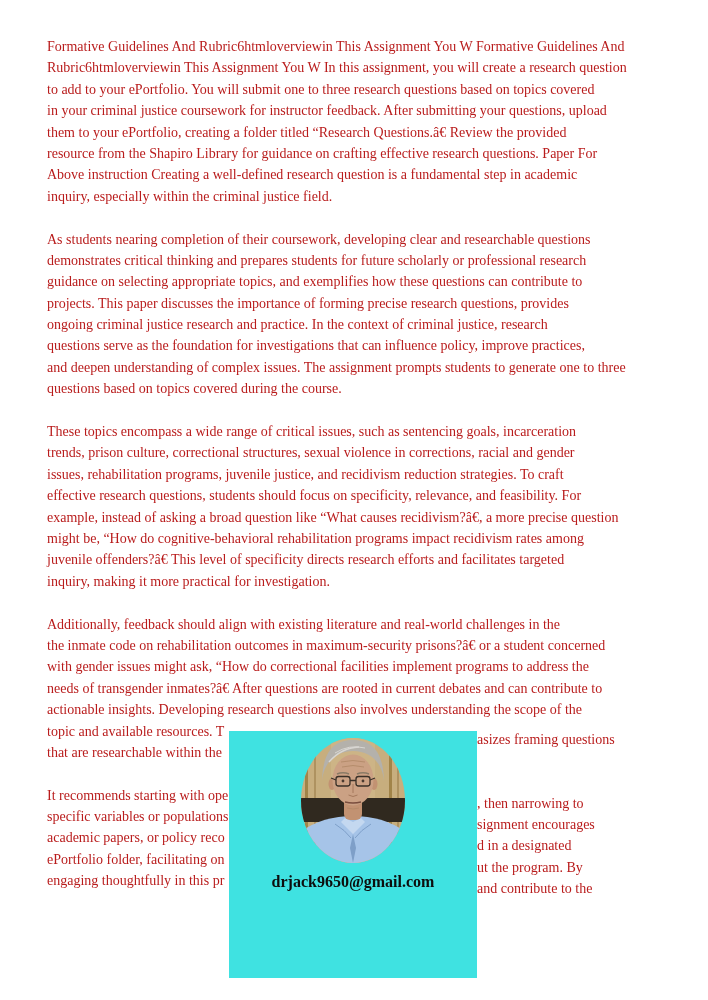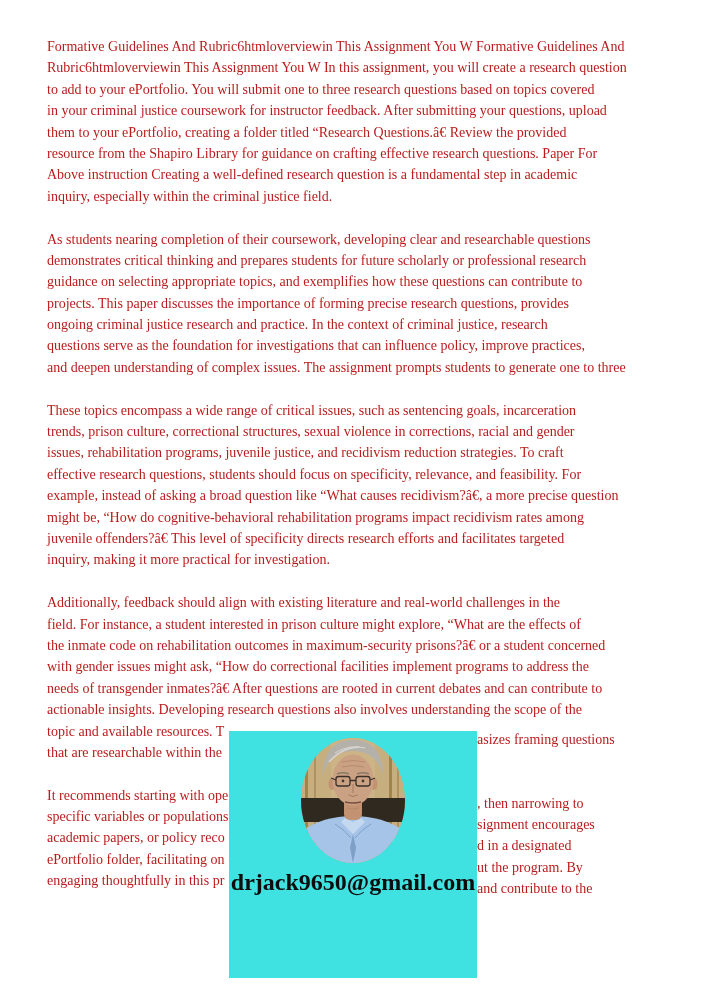--- a/index.html
+++ b/index.html
@@ -48,21 +48,21 @@
     font-family: "Liberation Sans", sans-serif;
     font-weight: bold;
     font-size: 22px;
     line-height: 29px;
     letter-spacing: 0.2px;
   }
   .email {
     margin-top: 6px;
     font-family: "Liberation Serif", serif;
     font-weight: bold;
-    font-size: 24px;
+    font-size: 16px;
     line-height: 26px;
   }
 </style>
 </head>
 <body>
 
 <div class="doc" id="doc" style="color: #b91c1c;">
     <div class="para">
       <div class="line">Formative Guidelines And Rubric6htmloverviewin This Assignment You W Formative Guidelines And</div>
       <div class="line">Rubric6htmloverviewin This Assignment You W In this assignment, you will create a research question</div>
@@ -74,34 +74,34 @@
       <div class="line">inquiry, especially within the criminal justice field.</div>
     </div>
     <div class="para">
       <div class="line">As students nearing completion of their coursework, developing clear and researchable questions</div>
       <div class="line">demonstrates critical thinking and prepares students for future scholarly or professional research</div>
       <div class="line">guidance on selecting appropriate topics, and exemplifies how these questions can contribute to</div>
       <div class="line">projects. This paper discusses the importance of forming precise research questions, provides</div>
       <div class="line">ongoing criminal justice research and practice. In the context of criminal justice, research</div>
       <div class="line">questions serve as the foundation for investigations that can influence policy, improve practices,</div>
       <div class="line">and deepen understanding of complex issues. The assignment prompts students to generate one to three</div>
+      <div class="line">questions based on topics covered during the course.</div>
     </div>
     <div class="para">
       <div class="line">These topics encompass a wide range of critical issues, such as sentencing goals, incarceration</div>
       <div class="line">trends, prison culture, correctional structures, sexual violence in corrections, racial and gender</div>
       <div class="line">issues, rehabilitation programs, juvenile justice, and recidivism reduction strategies. To craft</div>
       <div class="line">effective research questions, students should focus on specificity, relevance, and feasibility. For</div>
       <div class="line">example, instead of asking a broad question like “What causes recidivism?â€, a more precise question</div>
       <div class="line">might be, “How do cognitive-behavioral rehabilitation programs impact recidivism rates among</div>
       <div class="line">juvenile offenders?â€ This level of specificity directs research efforts and facilitates targeted</div>
       <div class="line">inquiry, making it more practical for investigation.</div>
     </div>
     <div class="para">
       <div class="line">Additionally, feedback should align with existing literature and real-world challenges in the</div>
-      <div class="line">field. For instance, a student interested in prison culture might explore, “What are the effects of</div>
       <div class="line">the inmate code on rehabilitation outcomes in maximum-security prisons?â€ or a student concerned</div>
       <div class="line">with gender issues might ask, “How do correctional facilities implement programs to address the</div>
       <div class="line">needs of transgender inmates?â€ After questions are rooted in current debates and can contribute to</div>
       <div class="line">actionable insights. Developing research questions also involves understanding the scope of the</div>
       <div class="line"><span>topic and available resources. T</span><span class="frag-right">asizes framing questions</span></div>
       <div class="line"><span>that are researchable within the</span></div>
     </div>
     <div class="para">
       <div class="line"><span>It recommends starting with ope</span><span class="frag-right">, then narrowing to</span></div>
       <div class="line"><span>specific variables or populations</span><span class="frag-right">signment encourages</span></div>

